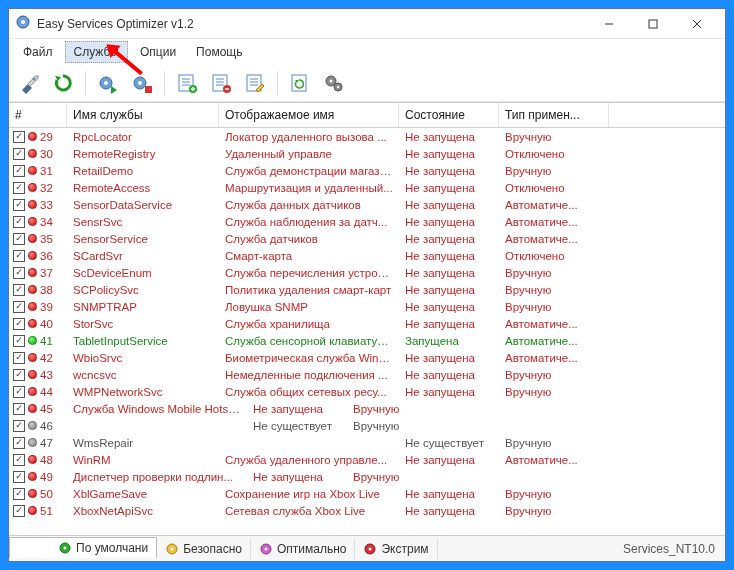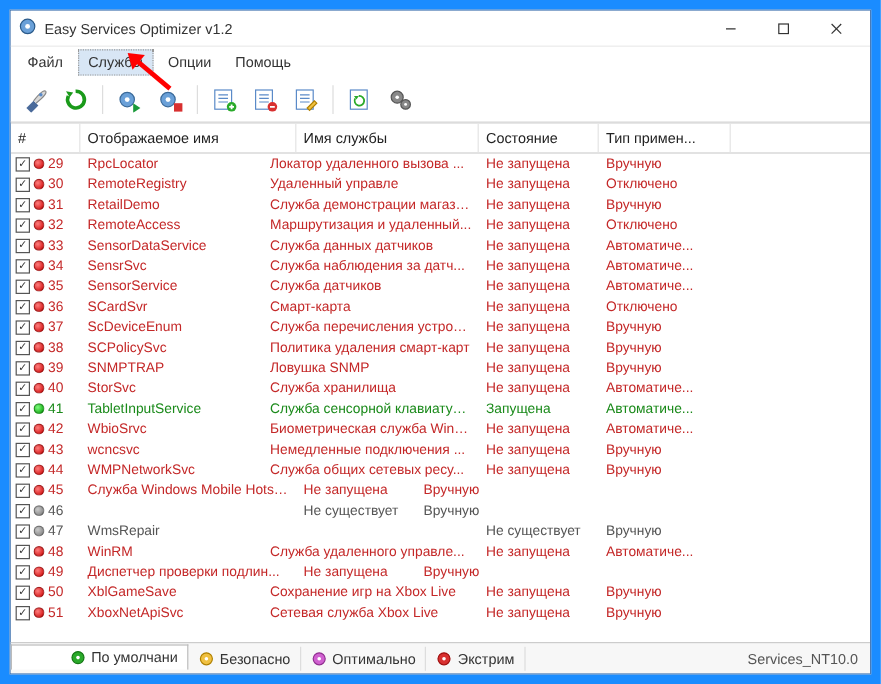--- a/index.html
+++ b/index.html
@@ -282,22 +282,22 @@
   <div class="arrow">
     <svg width="50" height="24">
         <line x1="48" y1="12" x2="10" y2="12" stroke="#ff0000" stroke-width="4"></line>
         <path d="M2 12 L14 4 L14 20 Z" fill="#ff0000"></path>
       </svg>
   </div>
 
   <div class="table-wrap">
     <div class="thead">
       <div class="th col-num">#</div>
+      <div class="th col-name">Имя службы</div>
       <div class="th col-disp">Отображаемое имя</div>
-      <div class="th col-name">Имя службы</div>
       <div class="th col-state">Состояние</div>
       <div class="th col-type">Тип примен...</div>
     </div>
     <div class="tbody" id="tbody">
         <div class="row c-red">
           <div class="numcell">
             <span class="chk">✓</span>
             <span class="dot red"></span>
             <span>29</span>
           </div>

